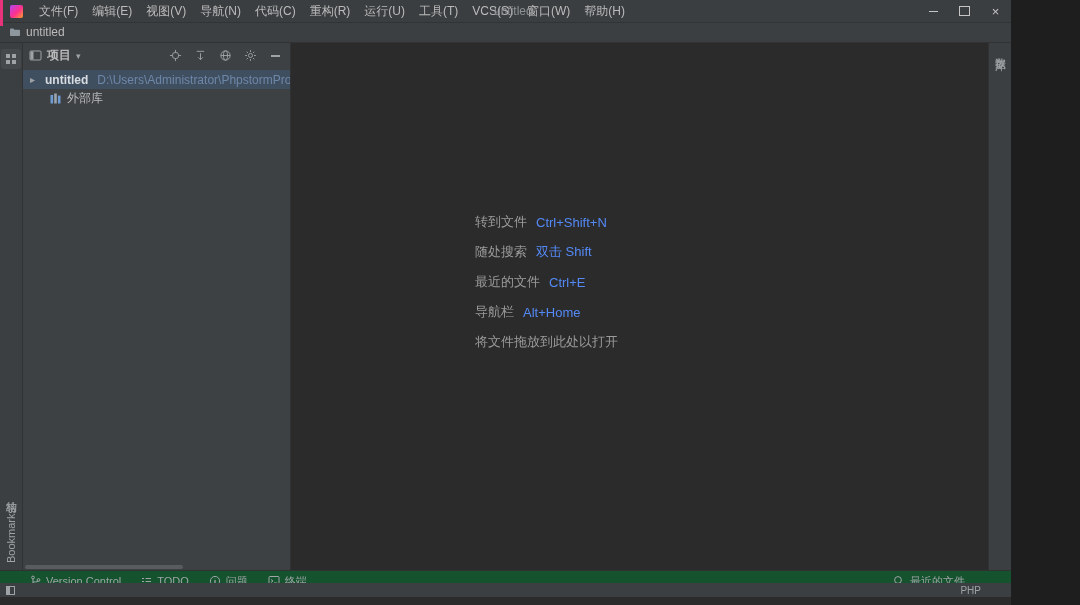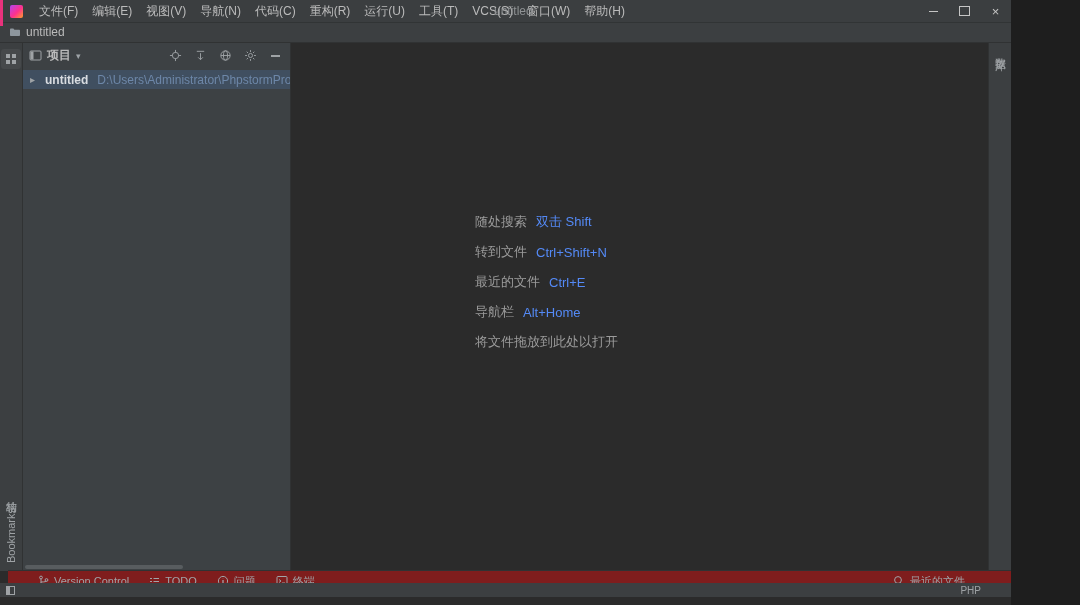--- a/index.html
+++ b/index.html
@@ -55,21 +55,21 @@
   .tree-indent{padding-left:26px;}
   .scrollbar-h{position:absolute;bottom:2px;left:2px;width:158px;height:4px;background:#5d6164;border-radius:2px;opacity:.85;}
 
   
   .editor{position:absolute;left:291px;top:43px;right:23px;bottom:34px;background:#2b2b2b;}
   .hints{position:absolute;left:184px;top:164px;}
   .hint-line{height:30px;display:flex;align-items:center;font-size:13px;color:#9b9b9b;gap:9px;}
   .hint-keys{color:#548af7;}
 
   
-  .toolwin-bar{position:absolute;left:8px;right:0;bottom:14px;height:20px;background:#7f1d1d;
+  .toolwin-bar{position:absolute;left:0;right:0;bottom:14px;height:20px;background:#14532d;
     border-top:1px solid #303233;display:flex;align-items:center;font-size:11px;color:#a0a4a8;z-index:4;}
   .twb-left{display:flex;gap:20px;padding-left:30px;align-items:center;}
   .twb-item{display:flex;gap:5px;align-items:center;cursor:default;}
   .twb-right{margin-left:auto;padding-right:46px;display:flex;gap:5px;align-items:center;}
   .status-bar{position:absolute;left:0;right:0;bottom:8px;height:14px;background:#3c3f41;
     display:flex;align-items:center;font-size:10px;color:#9fa3a6;z-index:4;}
   .sb-toggle{margin-left:6px;width:9px;height:9px;border:1px solid #9fa3a6;box-sizing:border-box;
     background:linear-gradient(90deg,#9fa3a6 0 3px,transparent 3px);}
   .sb-right{margin-left:auto;padding-right:30px;}
 
@@ -191,34 +191,42 @@
 
     <div class="tree">
       <div class="tree-row row-selected">
         <span class="tree-chevron">▸</span>
         <svg width="13" height="13" viewBox="0 0 13 13">
           <path d="M1 3.5c0-.5.4-1 1-1h2.6l1 1.2H11c.6 0 1 .4 1 1V9.5c0 .6-.4 1-1 1H2c-.6 0-1-.4-1-1z" fill="#90a0b7"></path>
         </svg>
         <span class="tree-name-bold">untitled</span>
         <span class="tree-path">D:\Users\Administrator\PhpstormProjects\u</span>
       </div>
+      <div class="tree-row tree-indent">
+        <svg width="13" height="13" viewBox="0 0 13 13">
+          <rect x="1.5" y="3" width="2.6" height="8.5" fill="#6e9bd1"></rect>
+          <rect x="5.2" y="1.5" width="2.6" height="10" fill="#9aa5ad"></rect>
+          <rect x="8.9" y="3.6" width="2.6" height="7.9" fill="#6e9bd1"></rect>
+        </svg>
+        <span>外部库</span>
+      </div>
     </div>
 
     <div class="scrollbar-h"></div>
   </div>
 
   <div class="editor">
     <div class="hints">
       <div class="hint-line">
+        <span>转到文件</span>
+        <span class="hint-keys">Ctrl+Shift+N</span>
+      </div>
+      <div class="hint-line">
         <span>随处搜索</span>
         <span class="hint-keys">双击 Shift</span>
-      </div>
-      <div class="hint-line">
-        <span>转到文件</span>
-        <span class="hint-keys">Ctrl+Shift+N</span>
       </div>
       <div class="hint-line">
         <span>最近的文件</span>
         <span class="hint-keys">Ctrl+E</span>
       </div>
       <div class="hint-line">
         <span>导航栏</span>
         <span class="hint-keys">Alt+Home</span>
       </div>
       <div class="hint-line">

